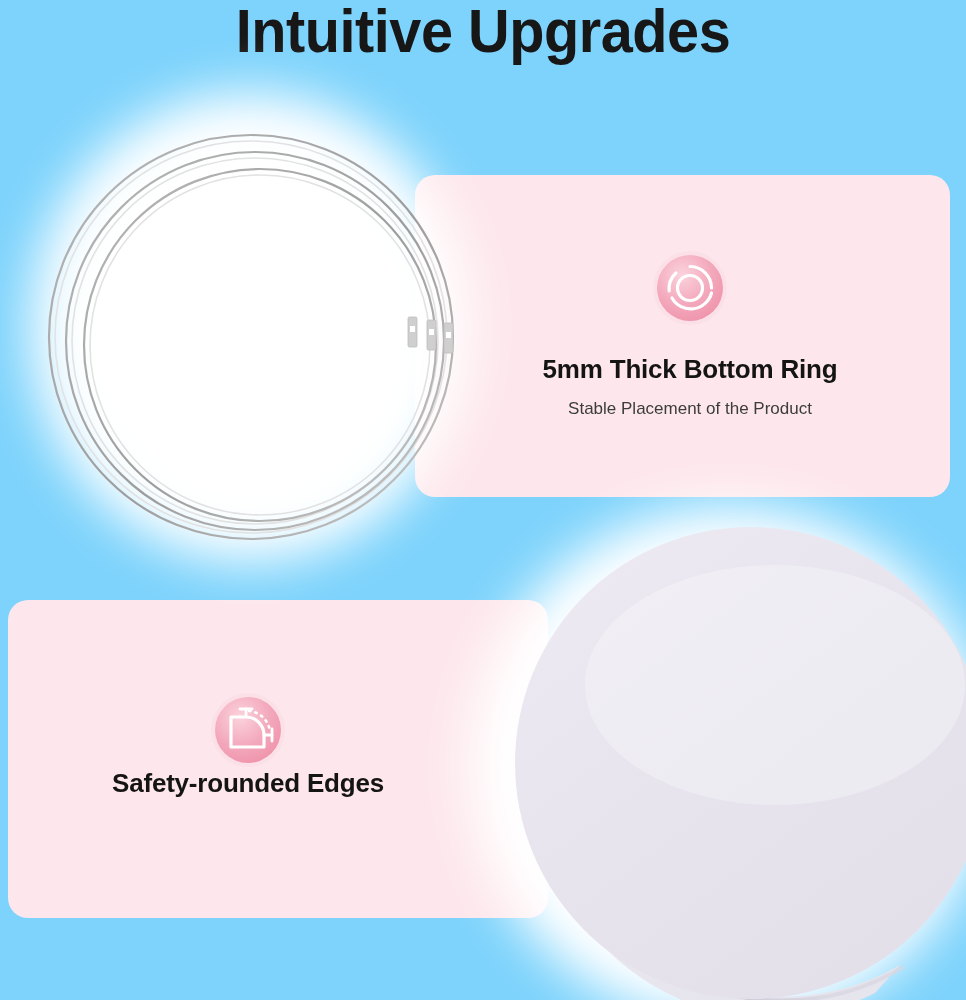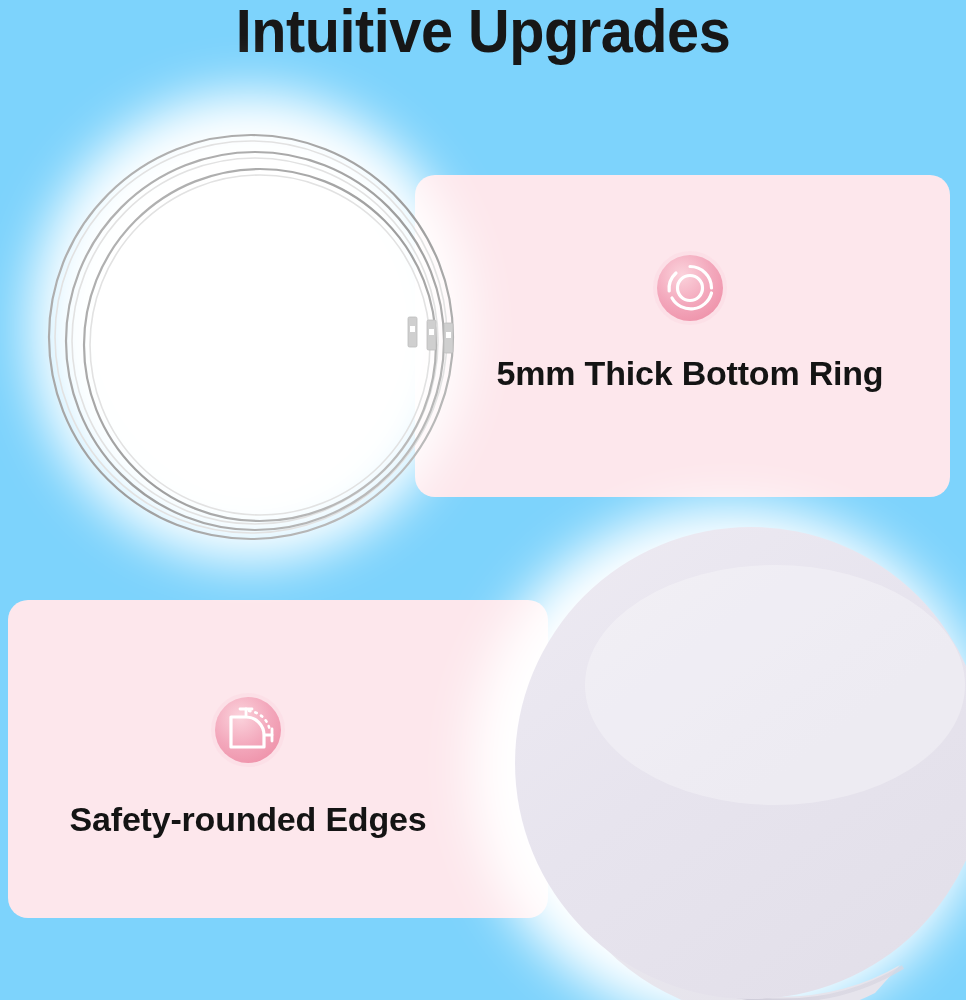--- a/index.html
+++ b/index.html
@@ -117,27 +117,27 @@
   .feature-icon {
     width: 76px;
     height: 76px;
     margin: 0 auto;
     display: block;
   }
   .feature-icon svg { display: block; }
   .feature-title {
     font-family: "Liberation Sans", sans-serif;
     font-weight: bold;
-    font-size: 34px;
+    font-size: 26px;
     color: #141414;
     letter-spacing: -0.2px;
     white-space: nowrap;
   }
   .feature-top .feature-title { margin-top: 28px; }
-  .feature-bottom .feature-title { margin-top: 32px; }
+  .feature-bottom .feature-title { }
   .feature-sub {
     font-family: "Liberation Sans", sans-serif;
     font-weight: normal;
     font-size: 17px;
     color: #3c3c3c;
     margin-top: 14px;
     white-space: nowrap;
   }
 </style>
 </head>
@@ -238,20 +238,21 @@
         </defs>
         <circle cx="38" cy="38" r="37" fill="#fbdbe3" opacity="0.55"></circle>
         <circle cx="38" cy="38" r="33" fill="url(#iconGrad1)"></circle>
         <circle cx="38" cy="38" r="12.5" fill="none" stroke="#ffffff" stroke-width="3.2"></circle>
         <path d="M 38 16.5 A 21.5 21.5 0 0 1 59.5 38" fill="none" stroke="#ffffff" stroke-width="3.2" stroke-linecap="round"></path>
         <path d="M 59.5 43 A 21.5 21.5 0 0 1 20 48" fill="none" stroke="#ffffff" stroke-width="3.2" stroke-linecap="round"></path>
         <path d="M 17.2 41 A 21.5 21.5 0 0 1 24 23" fill="none" stroke="#ffffff" stroke-width="3.2" stroke-linecap="round"></path>
       </svg>
     </div>
     <div class="feature-title">5mm Thick Bottom Ring</div>
+    <div class="feature-sub">Stable Placement of the Product</div>
   </div>
 
   <div class="feature feature-bottom">
     <div class="feature-icon">
       <svg width="76" height="76" viewBox="0 0 76 76" aria-hidden="true">
         <defs>
           <radialGradient id="iconGrad2" cx="0.38" cy="0.3" r="0.82">
             <stop offset="0%" stop-color="#fbd3dc"></stop>
             <stop offset="55%" stop-color="#f3a8bc"></stop>
             <stop offset="100%" stop-color="#ee8fa7"></stop>

